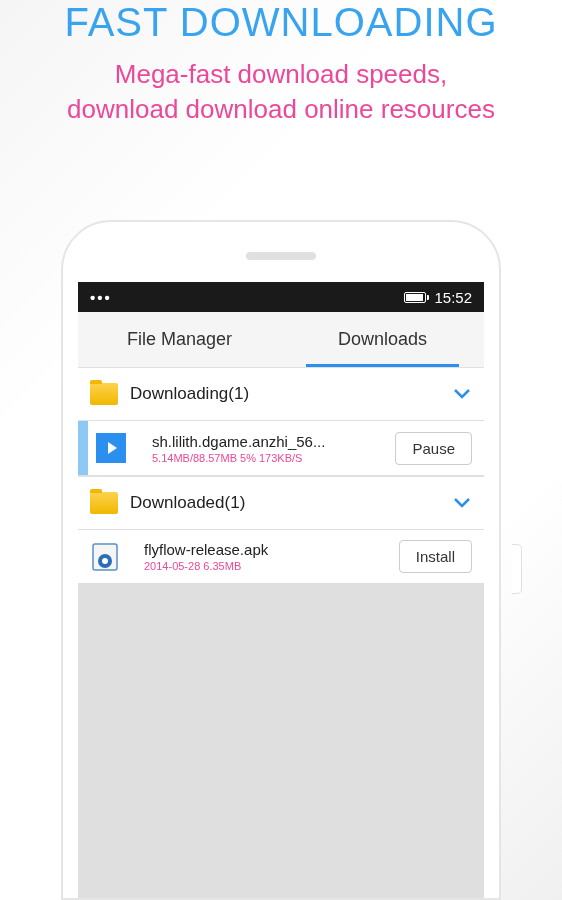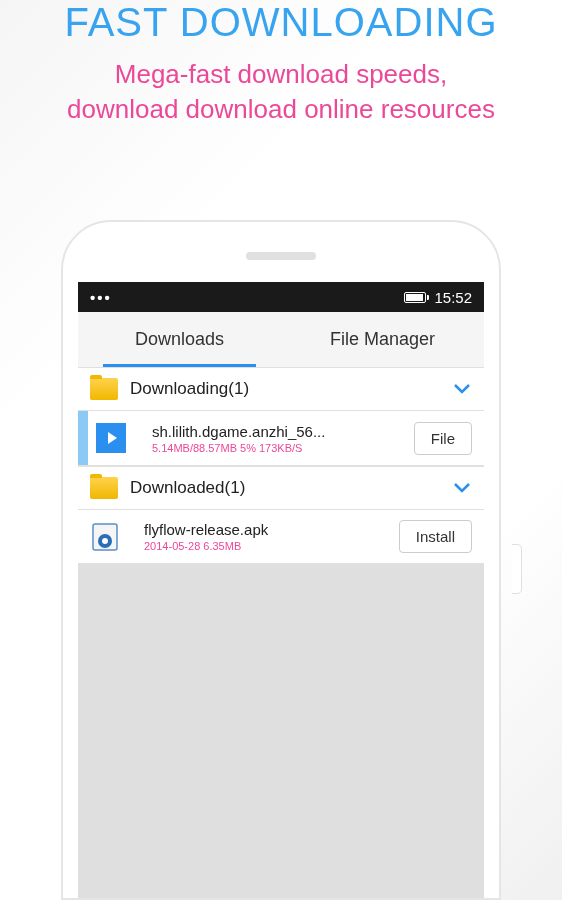--- a/index.html
+++ b/index.html
@@ -107,21 +107,21 @@
     .tab.active::after {
       content: "";
       position: absolute;
       bottom: 0; left: 25px; right: 25px;
       height: 3px;
       background: #2b8ff0;
     }
     .section-header {
       display: flex;
       align-items: center;
-      height: 44px;
+      height: 54px;
       background: #fff;
       border-top: 1px solid #e0e0e0;
       border-bottom: 1px solid #e0e0e0;
       padding: 0 12px;
       gap: 12px;
     }
     .folder-icon {
       width: 28px; height: 22px;
       background: linear-gradient(#ffd24d, #f0b800);
       border-radius: 2px;
@@ -220,25 +220,25 @@
 
     <div class="statusbar">
       <span class="statusbar-left">•••</span>
       <span class="statusbar-right">
         <span class="battery-icon"></span>
         <span>15:52</span>
       </span>
     </div>
 
     <div class="tabs">
+      <div class="tab">
+        <span>File Manager</span>
+      </div>
       <div class="tab active">
         <span>Downloads</span>
-      </div>
-      <div class="tab">
-        <span>File Manager</span>
       </div>
     </div>
 
     <div class="section-header">
       <span class="folder-icon"></span>
       <span class="section-label">Downloading(1)</span>
       <span class="chevron">
         <svg viewBox="0 0 16 10">
             <path d="M1 1 L8 8 L15 1" fill="none" stroke="#2b8ff0" stroke-width="2.5"></path>
           </svg>
@@ -247,21 +247,21 @@
 
     <div class="list-item">
       <div class="progress-indicator"></div>
       <div class="file-thumb" style="margin-left:4px">
         <div class="play-thumb"></div>
       </div>
       <div class="file-info">
         <div class="file-name">sh.lilith.dgame.anzhi_56...</div>
         <div class="file-meta">5.14MB/88.57MB 5% 173KB/S</div>
       </div>
-      <button class="action-btn">File</button>
+      <button class="action-btn">Pause</button>
     </div>
 
     <div class="section-header">
       <span class="folder-icon"></span>
       <span class="section-label">Downloaded(1)</span>
       <span class="chevron">
         <svg viewBox="0 0 16 10">
             <path d="M1 1 L8 8 L15 1" fill="none" stroke="#2b8ff0" stroke-width="2.5"></path>
           </svg>
       </span>

